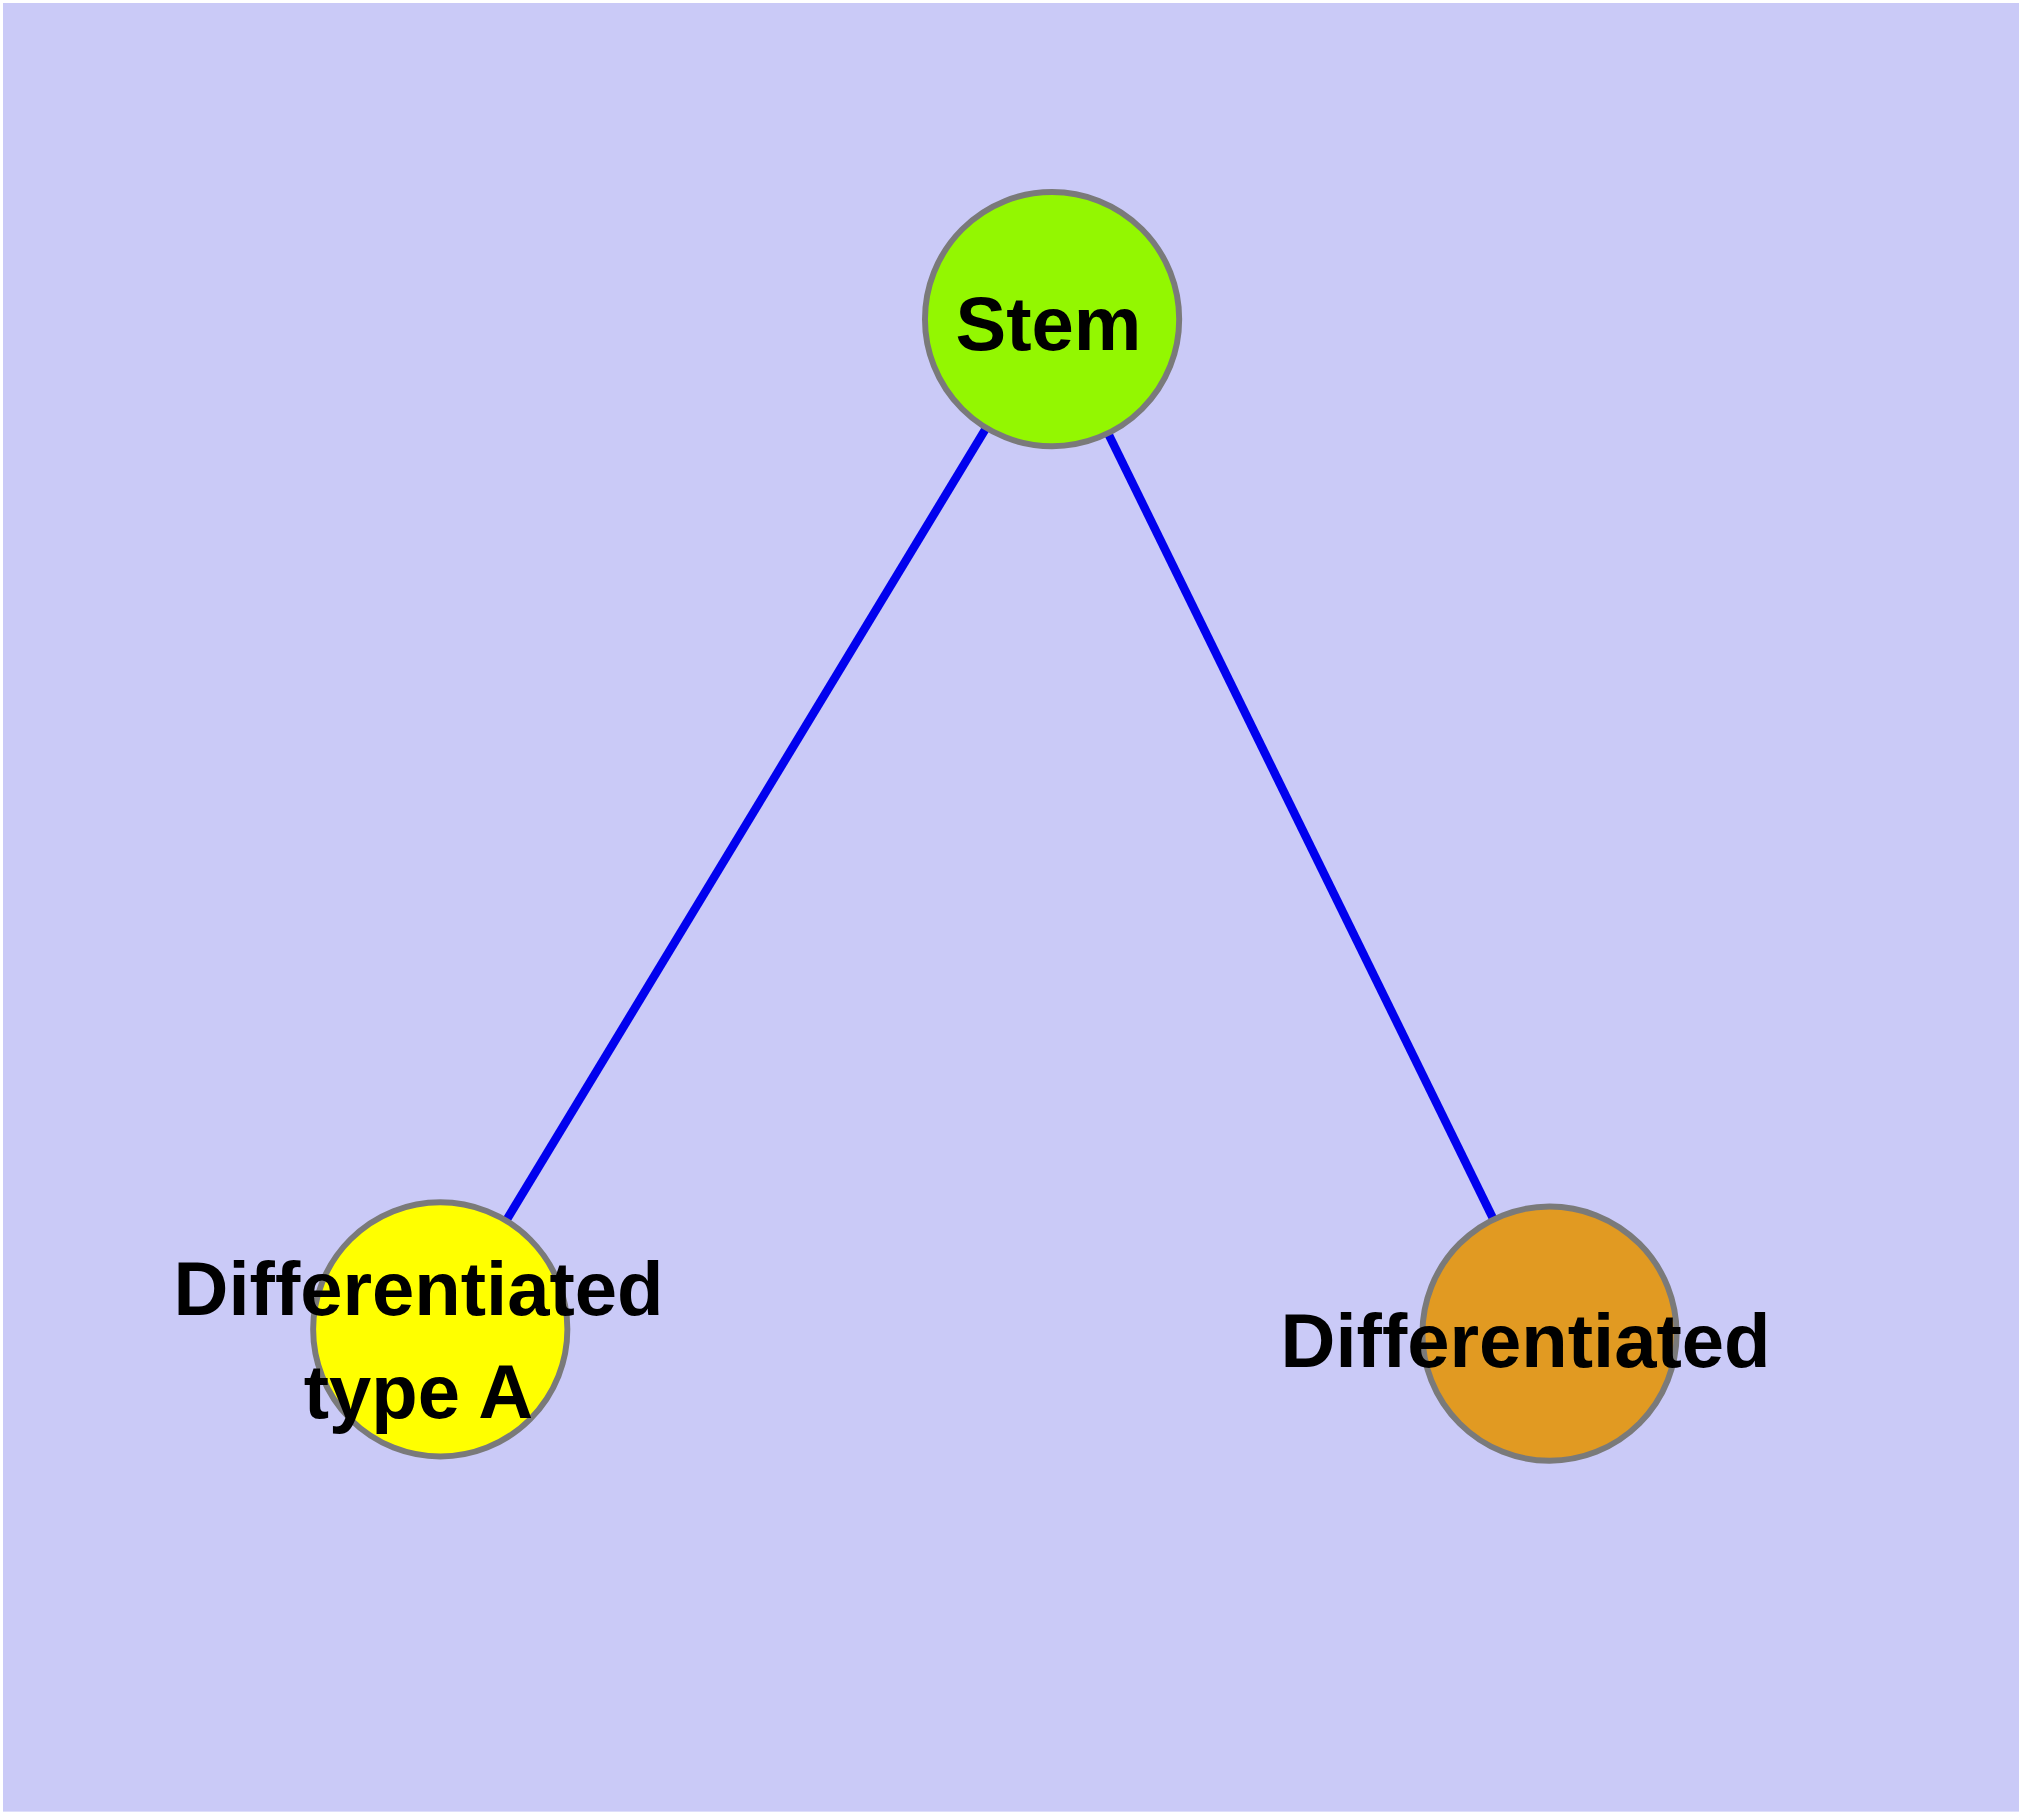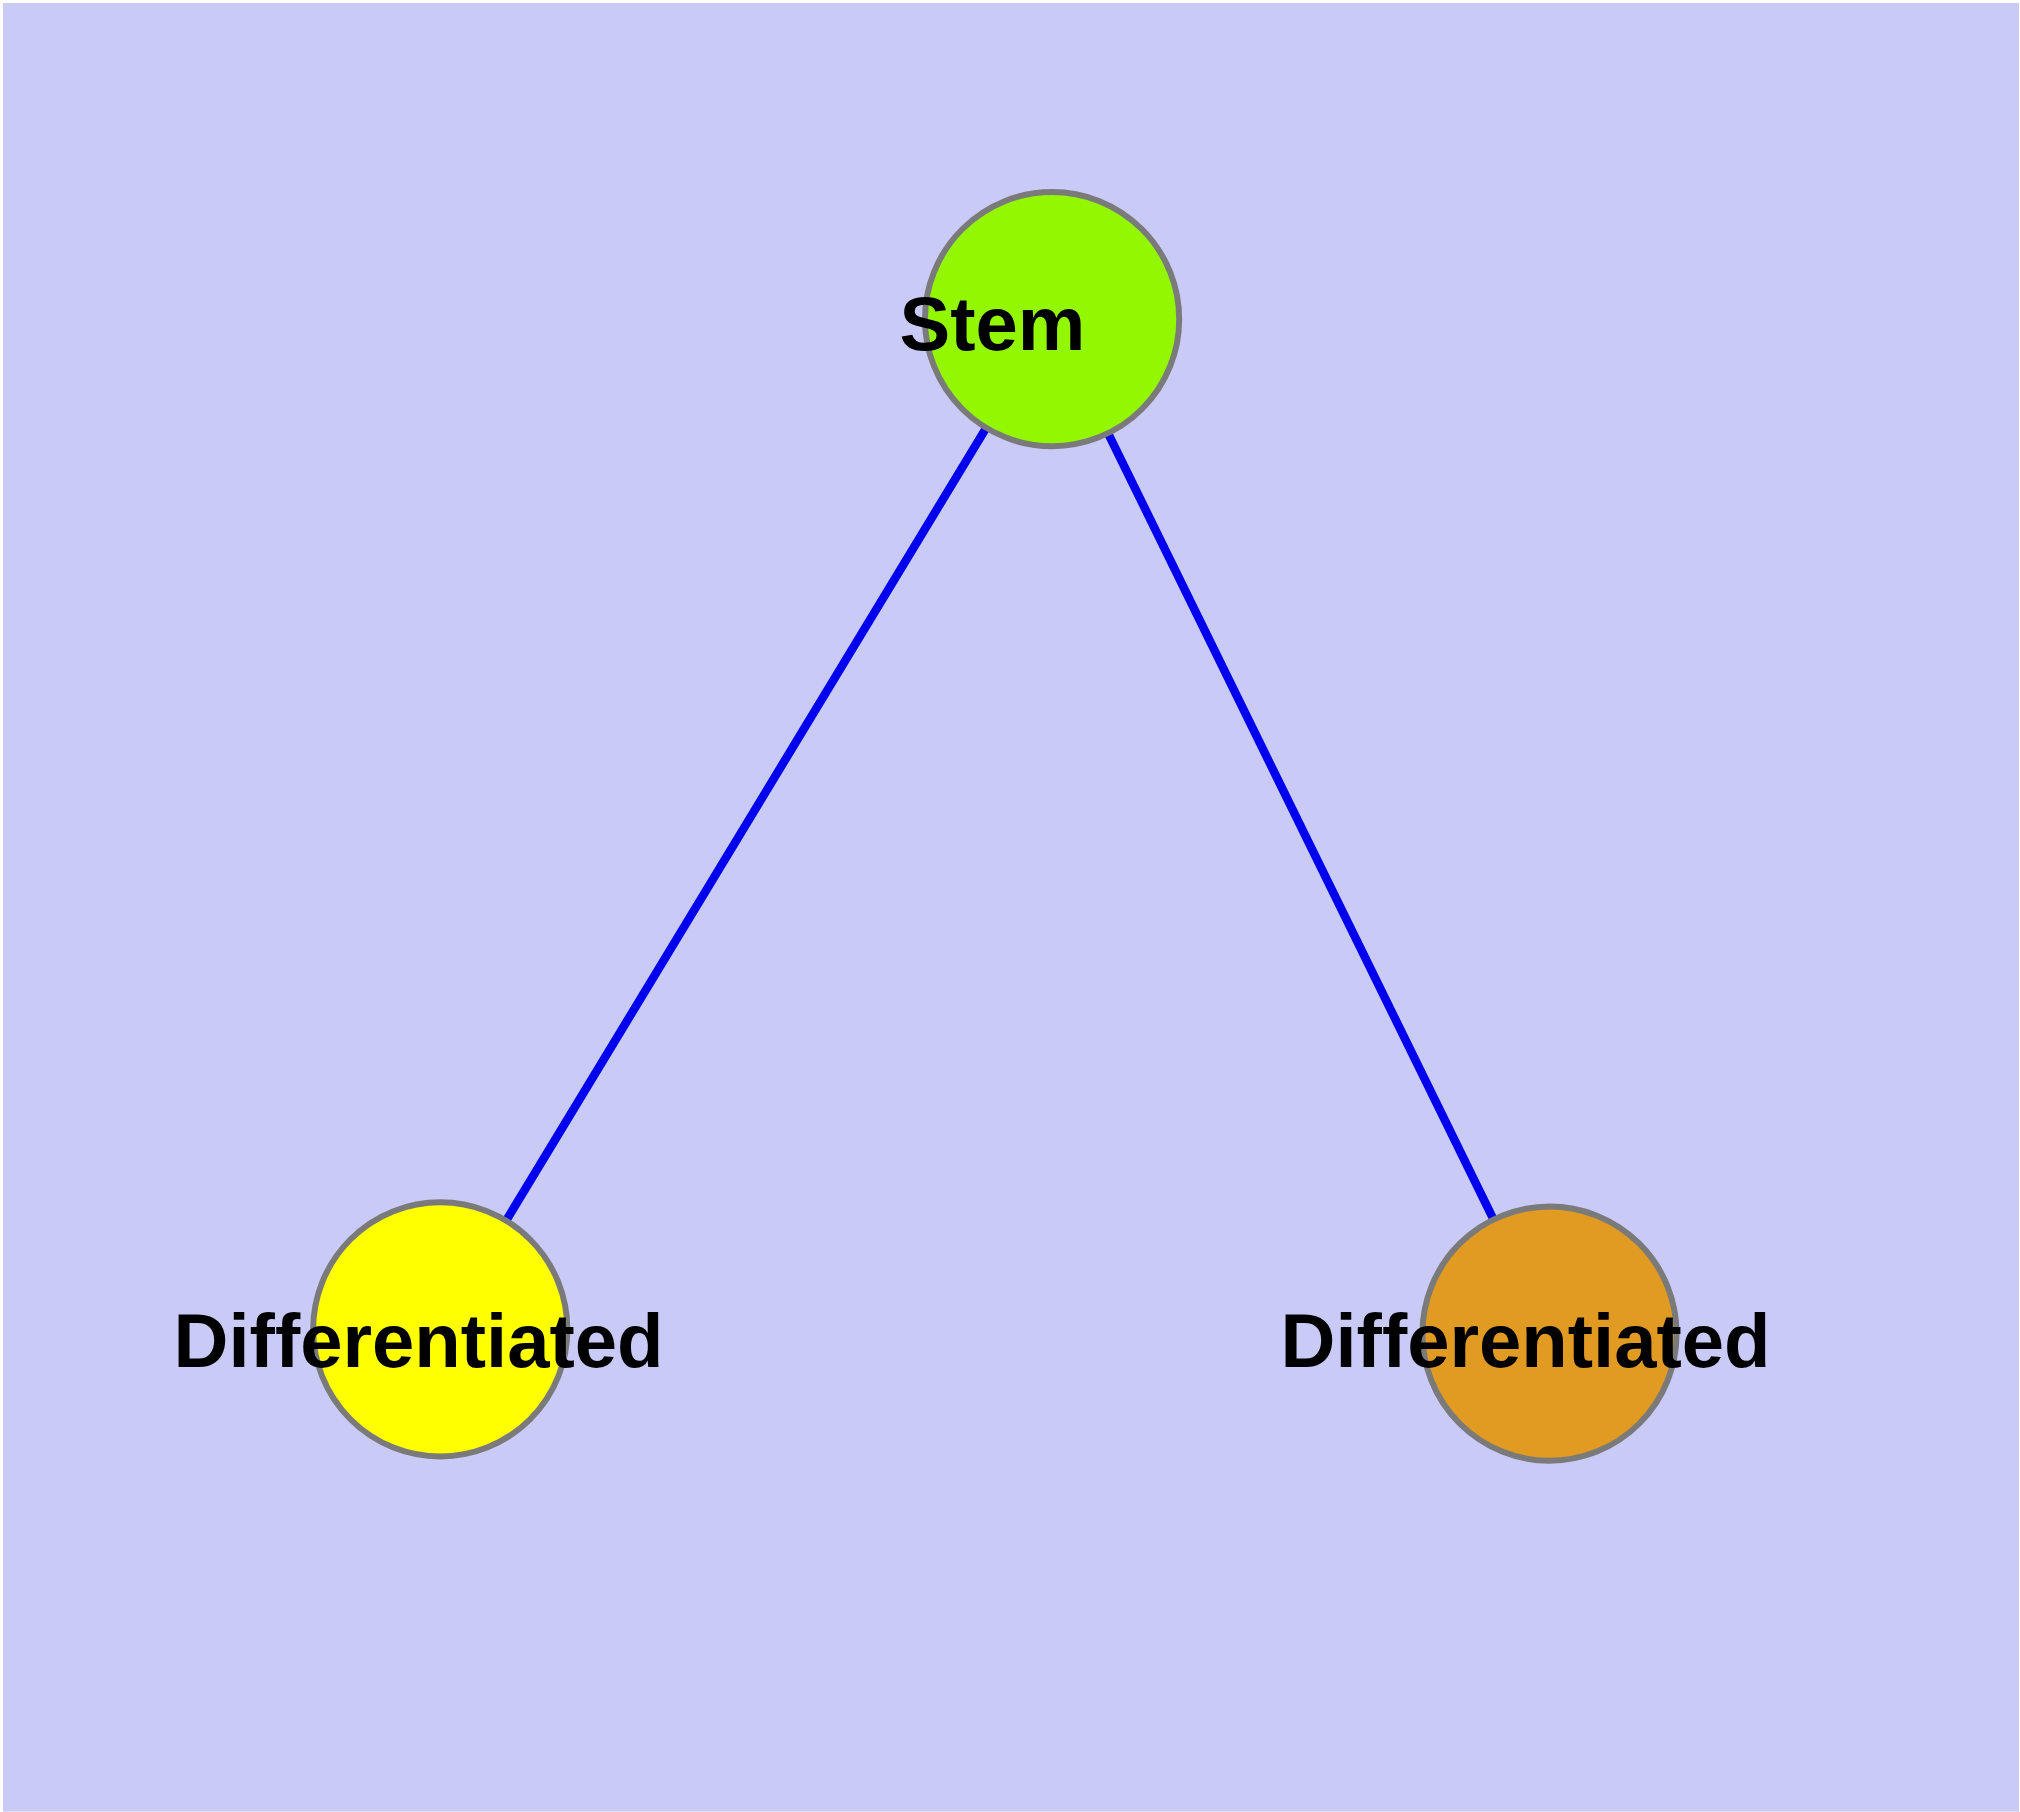--- a/index.html
+++ b/index.html
@@ -58,26 +58,27 @@
       <rect x="0" y="0" width="2380" height="2134" fill="#CACAF7"></rect>
 
       <line x1="1238" y1="373" x2="516" y2="1565" stroke-width="10" stroke="#0101EE"></line>
       <line x1="1238" y1="373" x2="1825" y2="1570" stroke-width="10" stroke="#0101EE"></line>
 
       <circle cx="1238" cy="373" r="150" stroke-width="7" fill="#93F701" stroke="#7A7A7A"></circle>
       <circle cx="516" cy="1565" r="150" stroke-width="7" fill="#FFFF00" stroke="#7A7A7A"></circle>
       <circle cx="1825" cy="1570" r="150" stroke-width="7" fill="#E19A22" stroke="#7A7A7A"></circle>
     </svg>
 
-    <div class="node-label single" style="left:990px; top:320px;">
+    <div class="node-label single" style="left:1046px; top:320px;">
       <span class="label-line">Stem</span>
     </div>
 
     <div class="node-label" style="left:416px; top:1337px;">
       <span class="label-line">Differentiated</span>
+      <span class="label-line">type A</span>
     </div>
 
     <div class="node-label" style="left:1523px; top:1337px;">
       <span class="label-line">Differentiated</span>
     </div>
 
   </div>
 </div>
 
 

